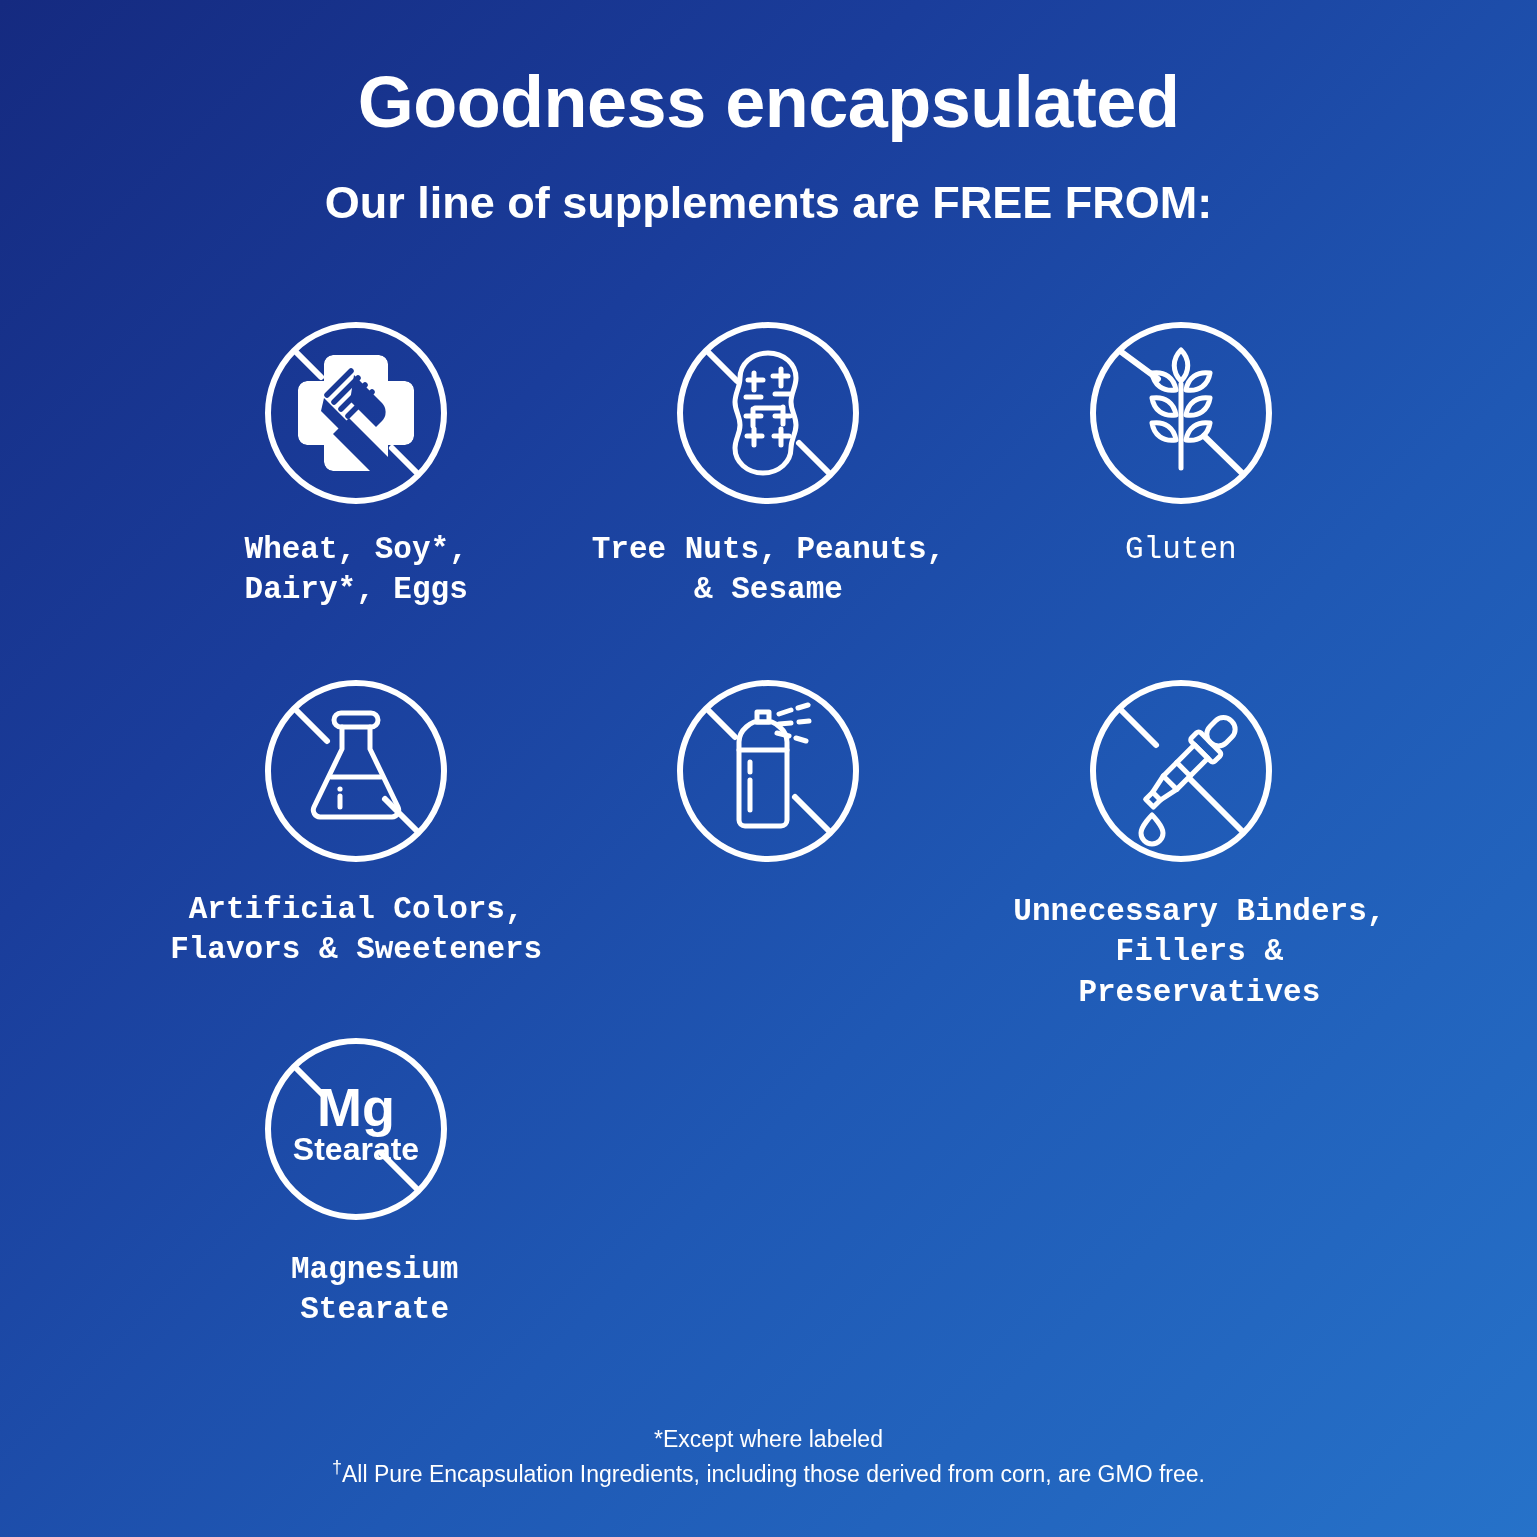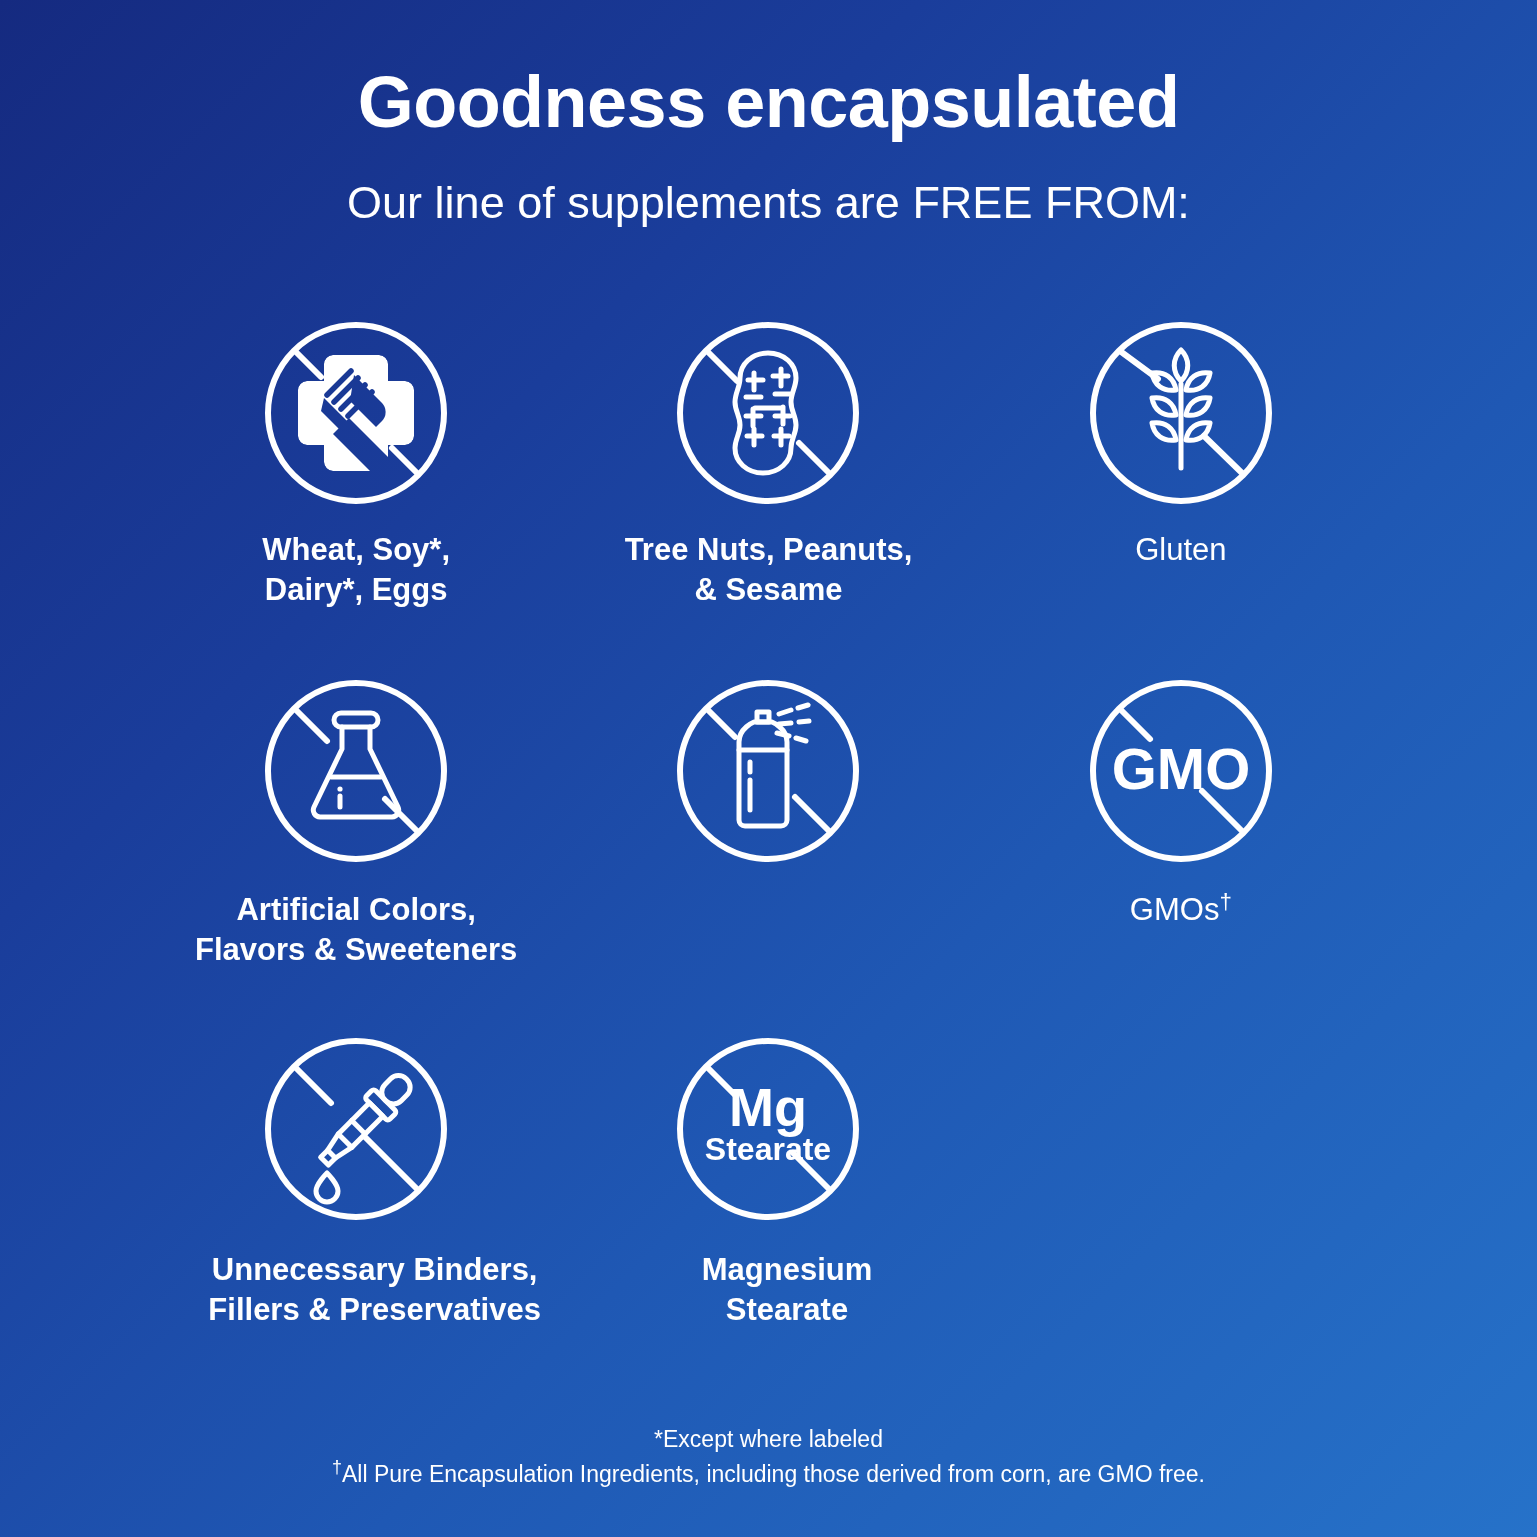--- a/index.html
+++ b/index.html
@@ -29,21 +29,21 @@
   .title {
     font-size: 72px;
     font-weight: 700;
     letter-spacing: -0.5px;
     line-height: 1.0;
     margin: 0;
     color: #ffffff;
   }
   .subtitle {
     font-size: 45px;
-    font-weight: 400;
+    font-weight: 700;
     line-height: 1.0;
     margin: 42px 0 0 0;
     color: #ffffff;
   }
 
   
   .grid {
     position: absolute;
     top: 318px;
     left: 150px;
@@ -71,20 +71,21 @@
   }
   .cap {
     margin-top: 20px;
     text-align: center;
     font-size: 31px;
     font-weight: 700;
     line-height: 1.30;
     color: #ffffff;
     white-space: pre-line;
     max-width: 400px;
+    font-family: Liberation Mono, monospace;
   }
   
   .cap.light {
     font-weight: 400;
   }
   .cap .dag {
     font-size: 0.72em;
     vertical-align: super;
     line-height: 0;
   }
@@ -258,31 +259,20 @@
             <line x1="125" y1="32" x2="135" y2="29"></line>
             <line x1="106" y1="48" x2="118" y2="47"></line>
             <line x1="126" y1="46" x2="136" y2="45"></line>
             <line x1="104" y1="57" x2="116" y2="60"></line>
             <line x1="123" y1="62" x2="133" y2="65"></line>
           </g>
         </svg>
       </div>
     </div>
 
-    <div class="cell r2">
-      <div class="badge">
-        <svg viewBox="0 0 190 190" xmlns="http://www.w3.org/2000/svg">
-          <circle cx="95" cy="95" r="88" fill="none" stroke="#ffffff" stroke-width="6"></circle>
-          <line x1="34" y1="33" x2="64" y2="63" stroke="#ffffff" stroke-width="6" stroke-linecap="round"></line>
-          <line x1="116" y1="115" x2="157" y2="156" stroke="#ffffff" stroke-width="6" stroke-linecap="round"></line>
-          <text x="95" y="113" text-anchor="middle" font-family="Liberation Sans, sans-serif" font-size="58" font-weight="700" fill="#ffffff">GMO</text>
-        </svg>
-      </div>
-      <div class="cap light"><span>GMOs</span><span class="dag">†</span></div>
-    </div>
 
     <div class="cell r3">
       <div class="badge">
         <svg viewBox="0 0 190 190" xmlns="http://www.w3.org/2000/svg">
           <circle cx="95" cy="95" r="88" fill="none" stroke="#ffffff" stroke-width="6"></circle>
           <line x1="34" y1="33" x2="70" y2="69" stroke="#ffffff" stroke-width="6" stroke-linecap="round"></line>
           <line x1="104" y1="103" x2="157" y2="156" stroke="#ffffff" stroke-width="6" stroke-linecap="round"></line>
           <g fill="none" stroke="#ffffff" stroke-width="5" stroke-linecap="round" stroke-linejoin="round" transform="rotate(45 95 95)">
 
             <rect x="84" y="24" width="23" height="30" rx="11"></rect>

